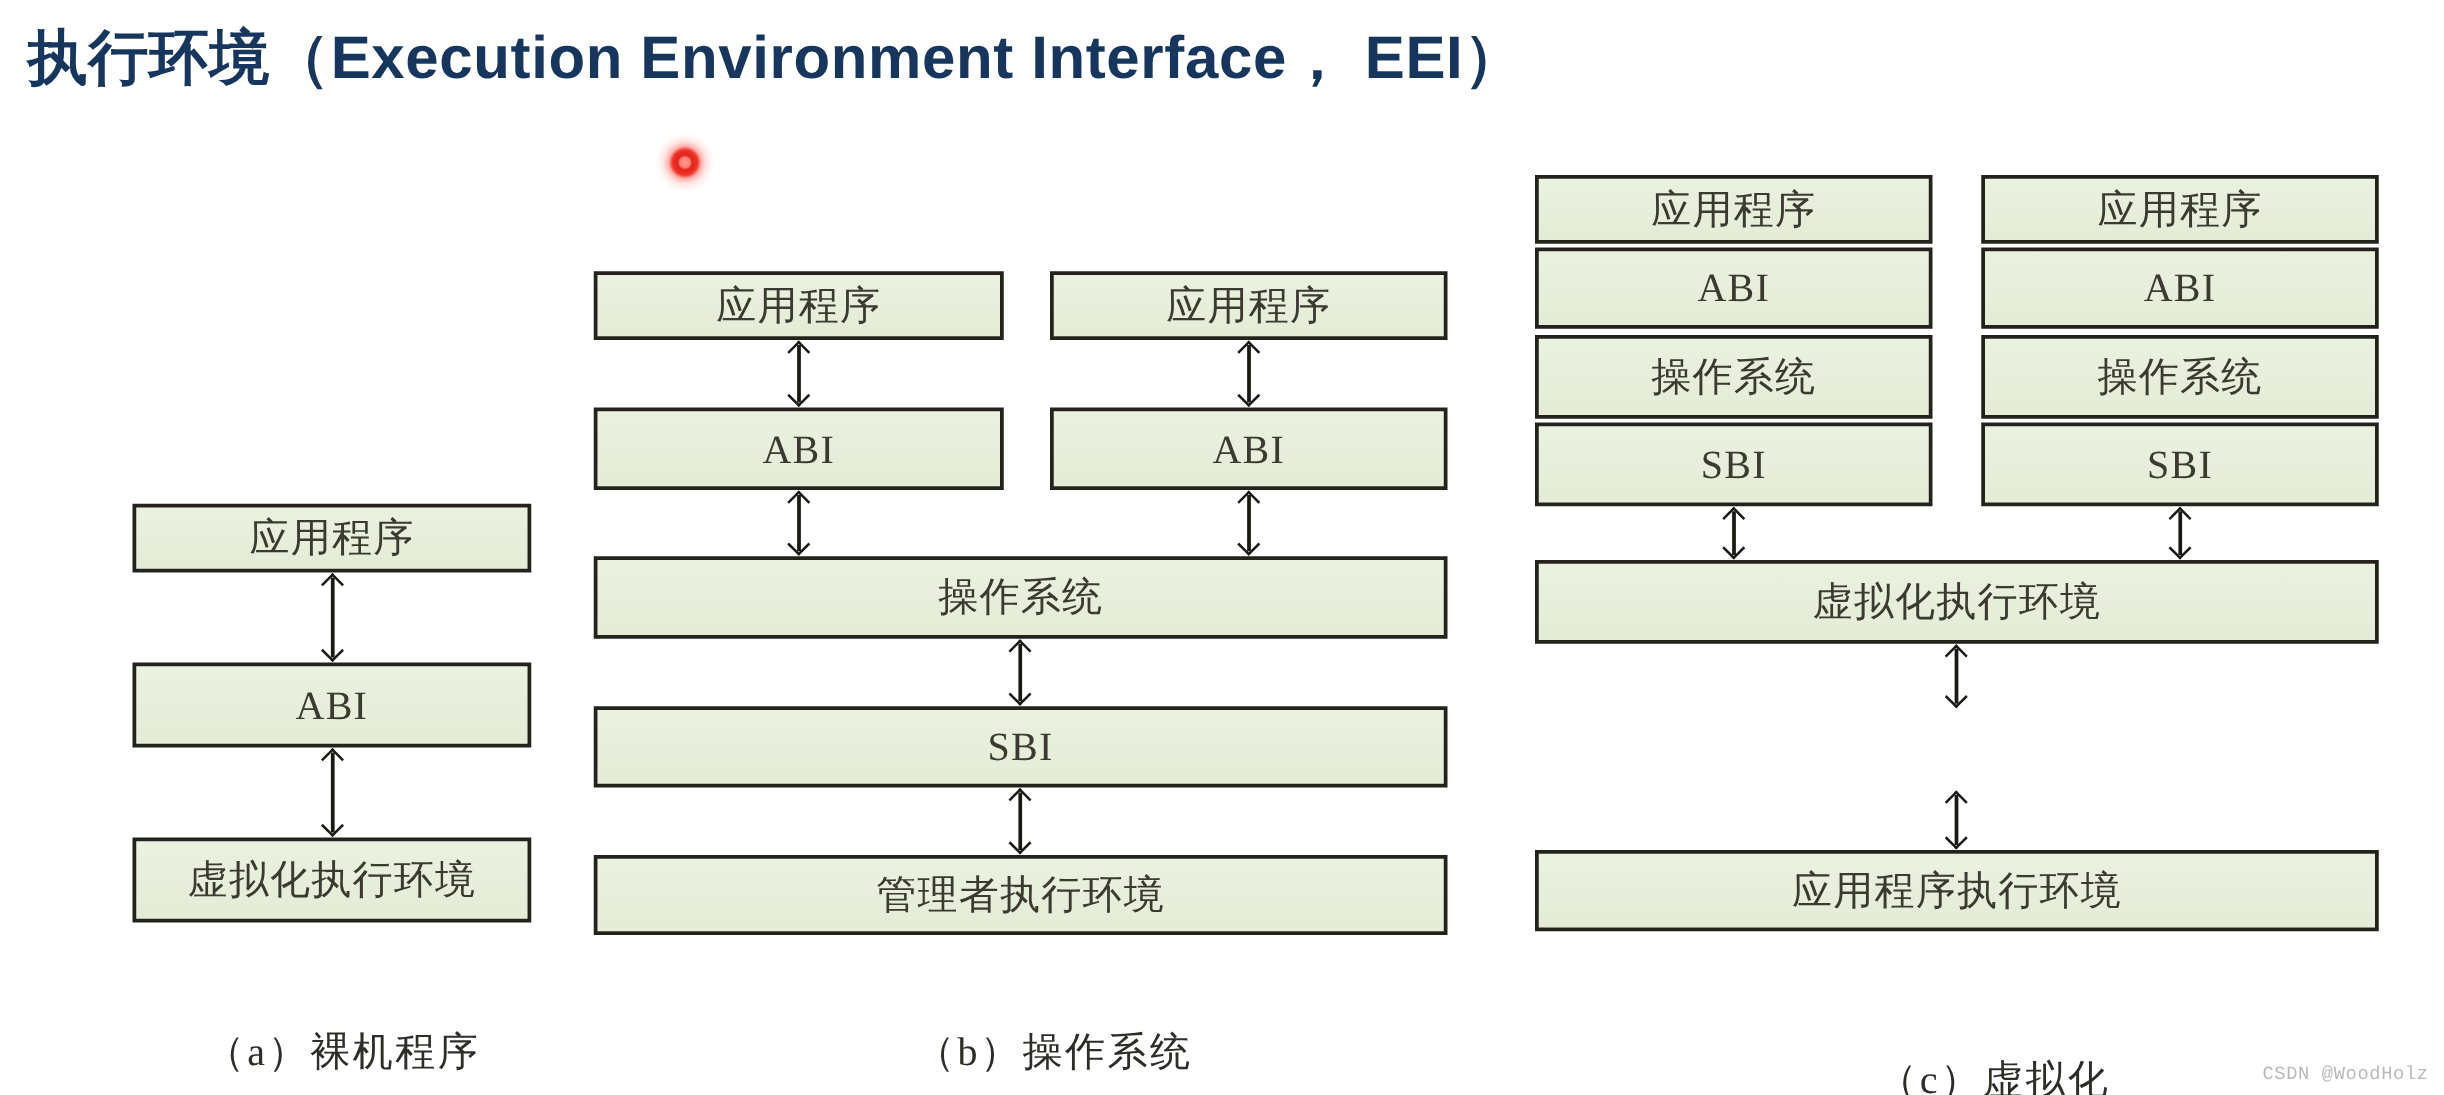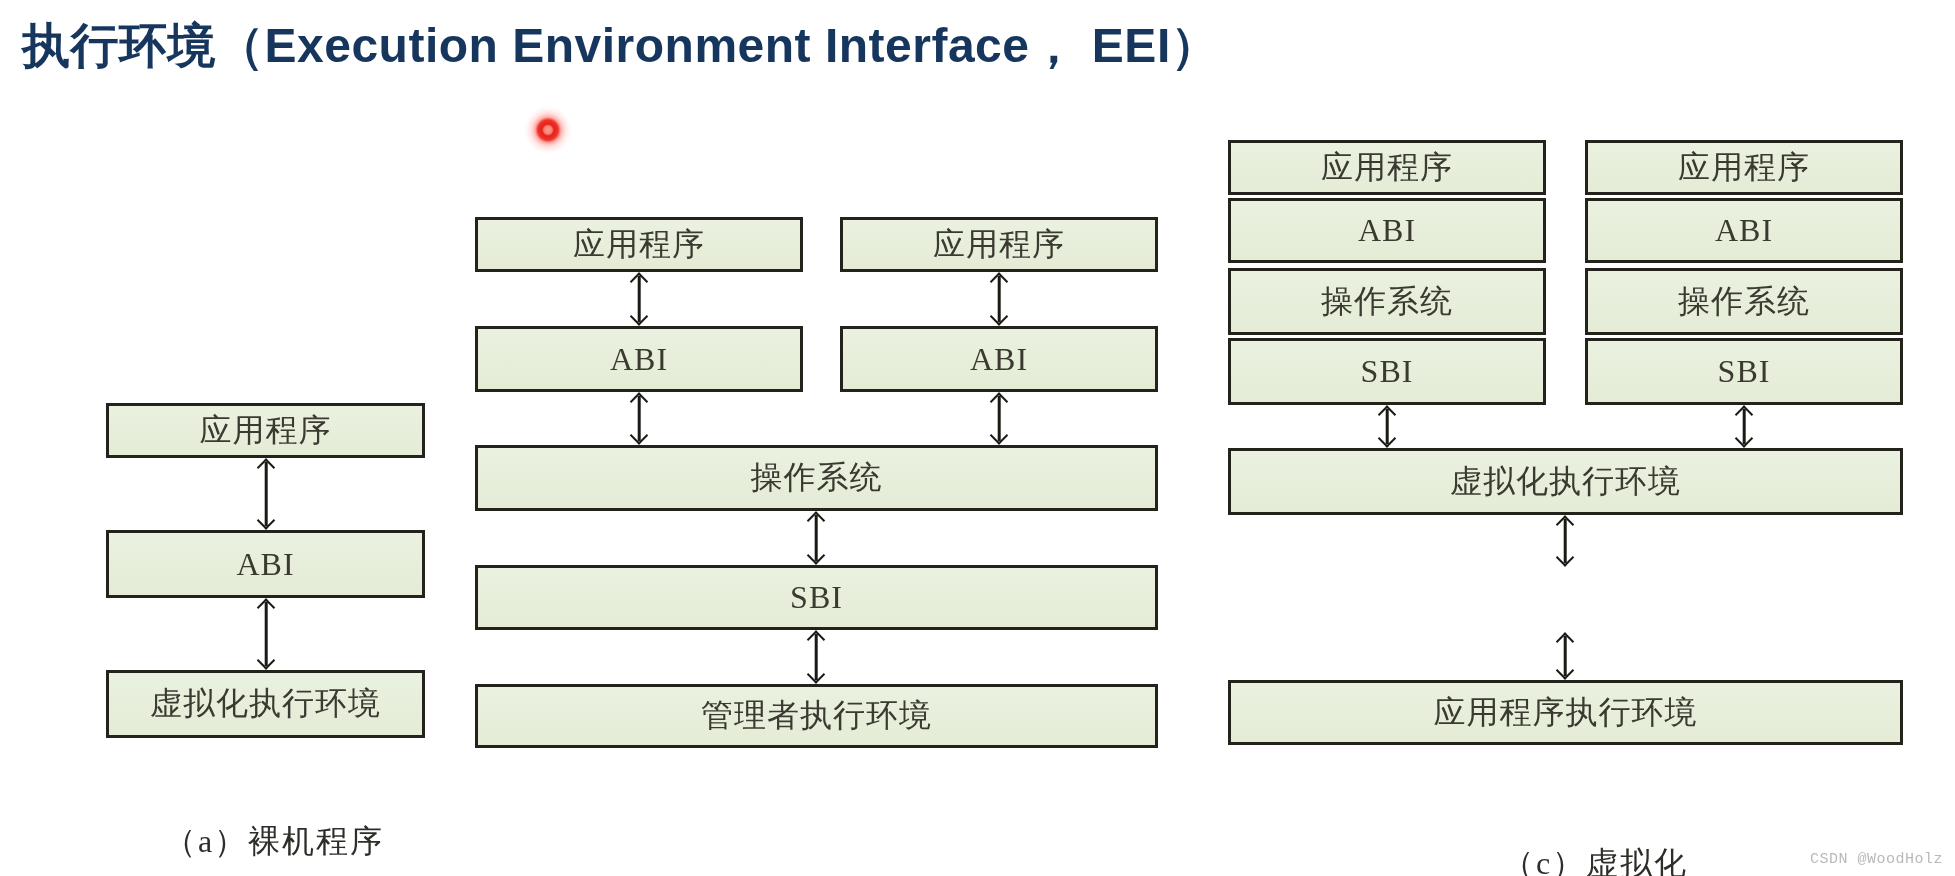--- a/index.html
+++ b/index.html
@@ -89,20 +89,21 @@
     </div>
   <div class="box" style="left:475px;top:445px;width:683px;height:66px;">操作系统</div>
   <div class="varrow" style="left:807px;top:511px;height:54px;">
       <div class="line"></div>
     </div>
   <div class="box" style="left:475px;top:565px;width:683px;height:65px;">SBI</div>
   <div class="varrow" style="left:807px;top:630px;height:54px;">
       <div class="line"></div>
     </div>
   <div class="box" style="left:475px;top:684px;width:683px;height:64px;">管理者执行环境</div>
+  <div class="caption" style="left:843px;top:820px;">（b）操作系统</div>
 
   <div class="box" style="left:1228px;top:140px;width:318px;height:55px;">应用程序</div>
   <div class="box" style="left:1228px;top:198px;width:318px;height:65px;">ABI</div>
   <div class="box" style="left:1228px;top:268px;width:318px;height:67px;">操作系统</div>
   <div class="box" style="left:1228px;top:338px;width:318px;height:67px;">SBI</div>
 
   <div class="box" style="left:1585px;top:140px;width:318px;height:55px;">应用程序</div>
   <div class="box" style="left:1585px;top:198px;width:318px;height:65px;">ABI</div>
   <div class="box" style="left:1585px;top:268px;width:318px;height:67px;">操作系统</div>
   <div class="box" style="left:1585px;top:338px;width:318px;height:67px;">SBI</div>

